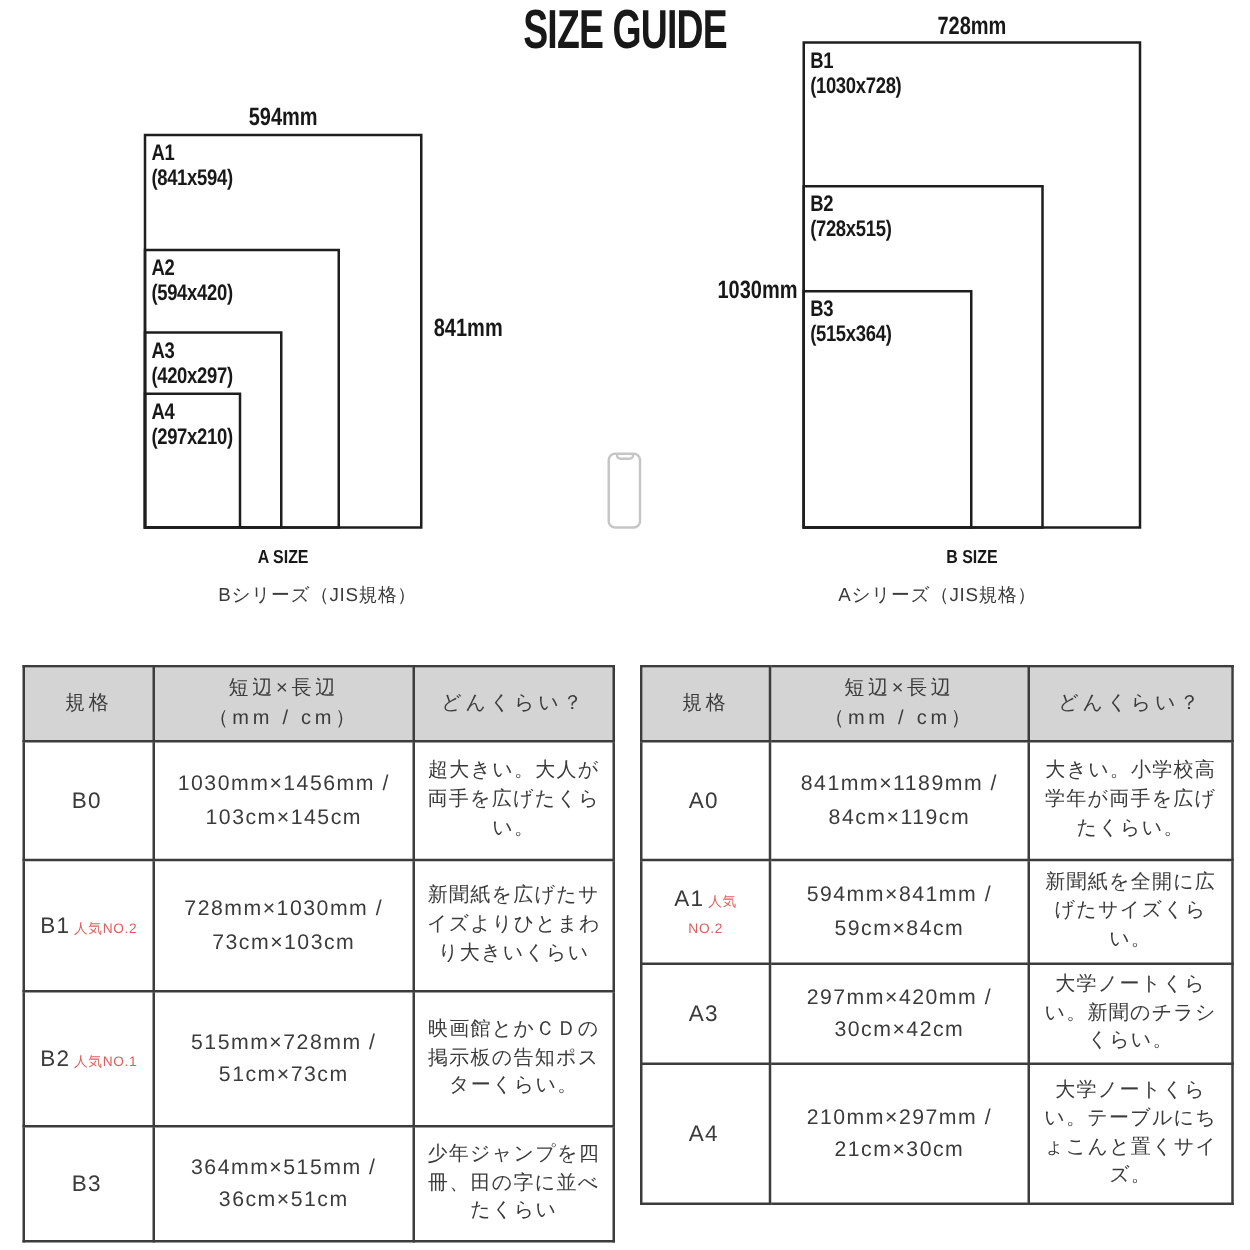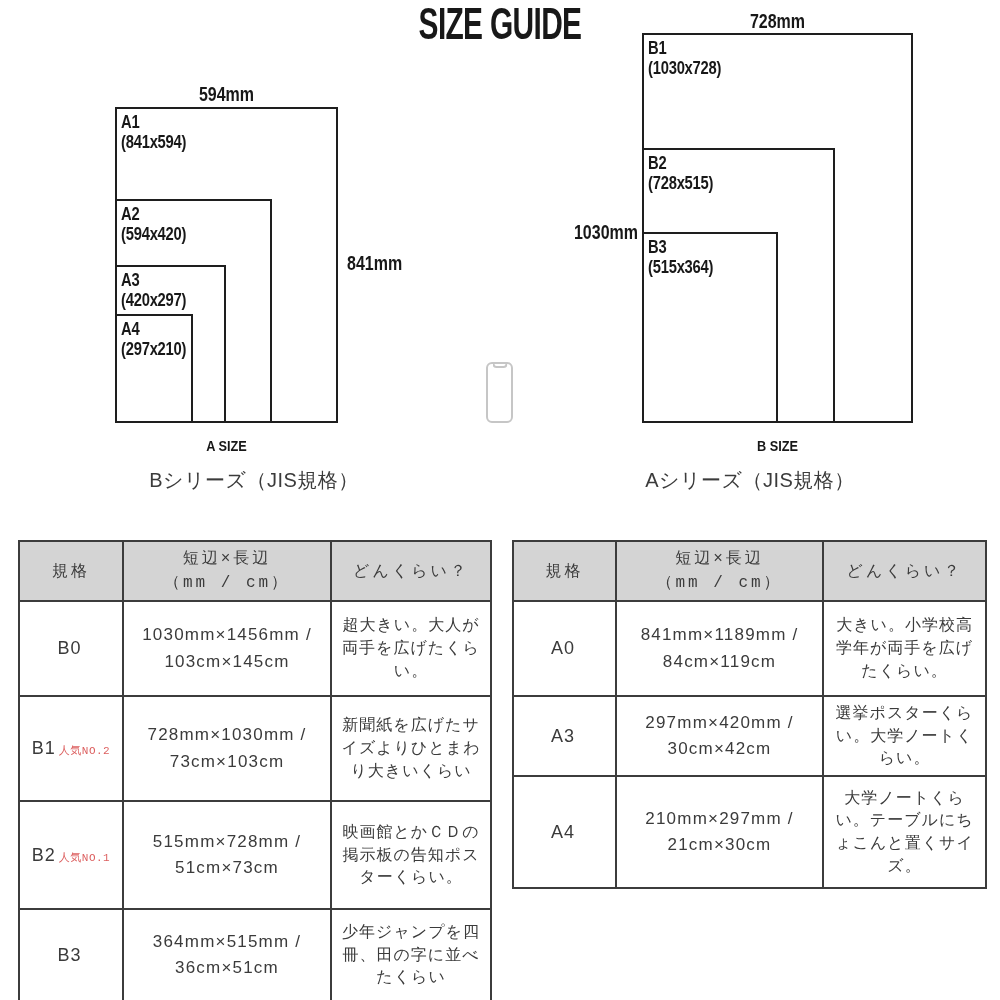--- a/index.html
+++ b/index.html
@@ -48,33 +48,33 @@
   .phone-notch { position:absolute; left:50%; top:-2px; transform:translateX(-50%);
                  width:11px; height:4px; border:2px solid #c6c6c6; border-top:none;
                  border-radius:0 0 4px 4px; }
   .phone-label { position:absolute; left:400px; top:426px; width:200px; text-align:center;
                  font-family:"Liberation Serif","DejaVu Serif",serif; font-size:23px; color:#222; }
 
   
   .tbl-wrap { position:absolute; }
   .tbl-left  { left:18px;  top:467px; width:472px; }
   .tbl-right { left:512px; top:467px; width:476px; }
-  .tbl-title { text-align:center; font-size:20px; color:#3b3b3b; margin:0 0 7px 0; letter-spacing:0.5px; }
+  .tbl-title { text-align:center; font-size:15px; color:#3b3b3b; margin:0 0 7px 0; letter-spacing:0.5px; }
 
   table { border-collapse:collapse; table-layout:fixed;margin-top:46px; }
   .tbl-left  table { width:472px; }
   .tbl-right table { width:473px; }
   th, td { border:2px solid #3c3c3c; text-align:center; vertical-align:middle;
            padding:2px 4px; box-sizing:border-box; overflow:hidden; }
   th { background:#d4d4d4; font-weight:normal; font-size:16px; letter-spacing:3px; line-height:1.5; }
   .c-size { font-size:18px; letter-spacing:1px;text-align:center; }
   .badge  { font-size:11px; color:#dc5f5f; margin-left:3px; letter-spacing:0.5px; }
   .c-dims { font-size:17px; letter-spacing:1.2px; line-height:1.55; }
   .c-desc { font-size:16px; line-height:1.42; letter-spacing:1px; padding:4px 5px;border-radius:28px; }
-  .pre { white-space:pre-line;font-family:Liberation Mono, monospace; }
+  .pre { white-space:pre-line; }
 </style>
 </head>
 <body>
 
 <div class="page">
 
   <h1 class="title">SIZE GUIDE</h1>
 
   <div>
     <div class="dim-label dim-center a-width">594mm</div>
@@ -186,24 +186,30 @@
         <th>規格</th>
         <th class="pre">短辺×長辺
 （mm / cm）</th>
         <th>どんくらい？</th>
       </tr>
       <tr style="height:95px">
         <td class="c-size"><span>A0</span><span class="badge pre"></span></td>
         <td class="c-dims">841mm×1189mm / 84cm×119cm</td>
         <td class="c-desc">大きい。小学校高学年が両手を広げたくらい。</td>
       </tr>
+      <tr style="height:83px">
+        <td class="c-size"><span>A1</span><span class="badge pre">人気
+NO.2</span></td>
+        <td class="c-dims">594mm×841mm / 59cm×84cm</td>
+        <td class="c-desc">新聞紙を全開に広げたサイズくらい。</td>
+      </tr>
       <tr style="height:80px">
         <td class="c-size"><span>A3</span><span class="badge pre"></span></td>
         <td class="c-dims">297mm×420mm / 30cm×42cm</td>
-        <td class="c-desc">選挙ポスターくらい。大学ノートくらい。</td>
+        <td class="c-desc">大学ノートくらい。新聞のチラシくらい。</td>
       </tr>
       <tr style="height:112px">
         <td class="c-size"><span>A4</span><span class="badge pre"></span></td>
         <td class="c-dims">210mm×297mm / 21cm×30cm</td>
         <td class="c-desc">大学ノートくらい。テーブルにちょこんと置くサイズ。</td>
       </tr>
     </tbody>
       </table>
   </div>
 

